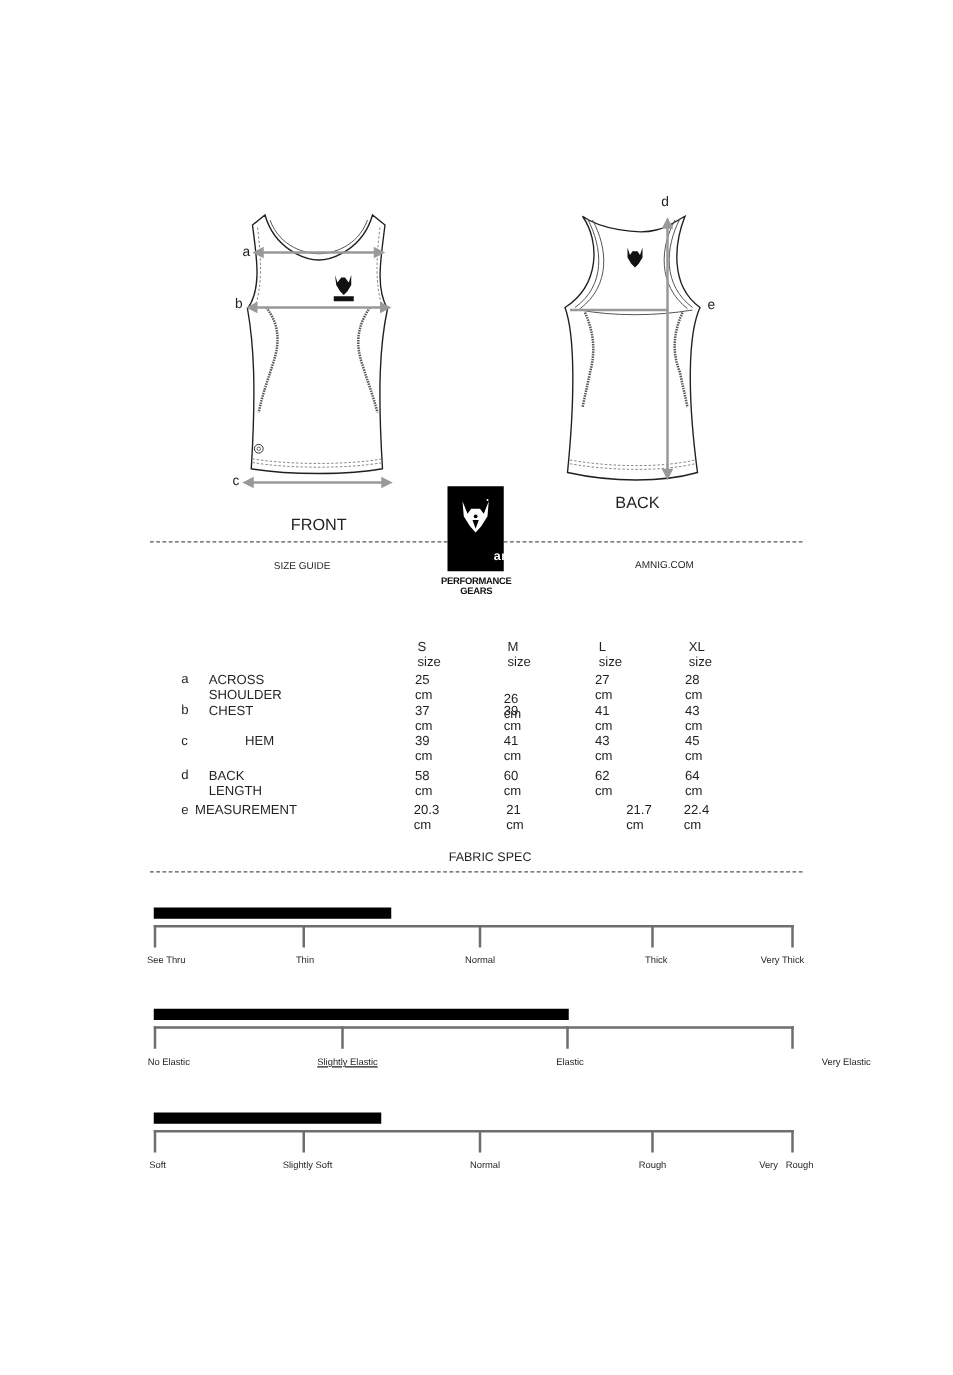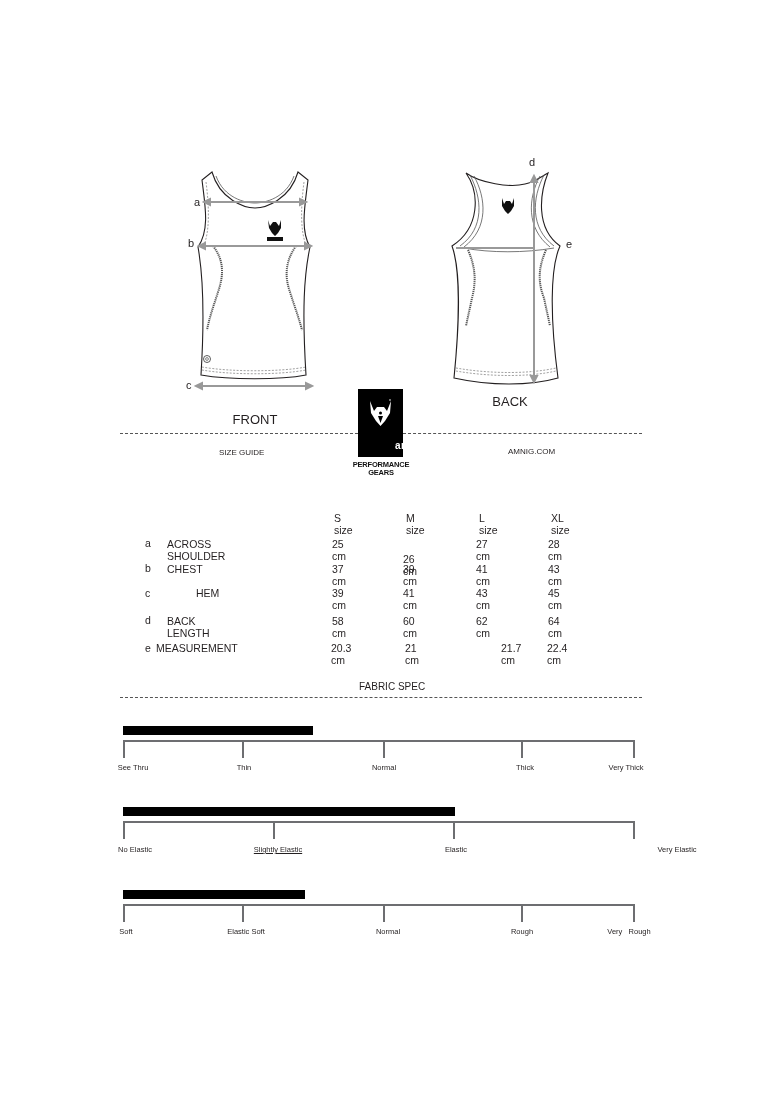--- a/index.html
+++ b/index.html
@@ -206,17 +206,17 @@
 
 <div class="scale" style="top:890px; height:50px;">
   <div class="scale-bar" style="top:0; width:182px;"></div>
   <div class="scale-line" style="top:14px;"></div>
   <div class="tick" style="left:0; top:14px;"></div>
   <div class="tick" style="left:119px; top:14px;"></div>
   <div class="tick" style="left:260px; top:14px;"></div>
   <div class="tick" style="left:398px; top:14px;"></div>
   <div class="tick" style="left:510px; top:14px;"></div>
   <div class="tick-label" style="left:3px; top:37px;">Soft</div>
-  <div class="tick-label" style="left:123px; top:37px;">Elastic Soft</div>
+  <div class="tick-label" style="left:123px; top:37px;">Slightly Soft</div>
   <div class="tick-label" style="left:265px; top:37px;">Normal</div>
   <div class="tick-label" style="left:399px; top:37px;">Rough</div>
   <div class="tick-label" style="left:506px; top:37px; white-space:pre;">Very   Rough</div>
 </div>
 
 </body></html>

